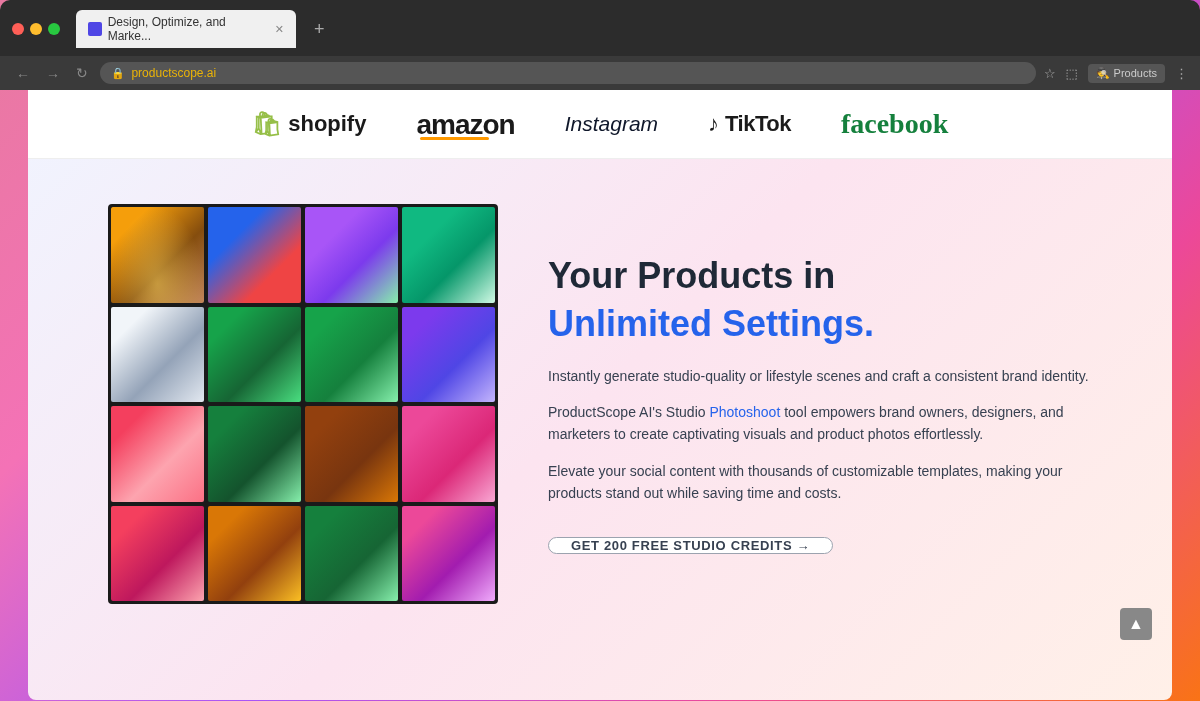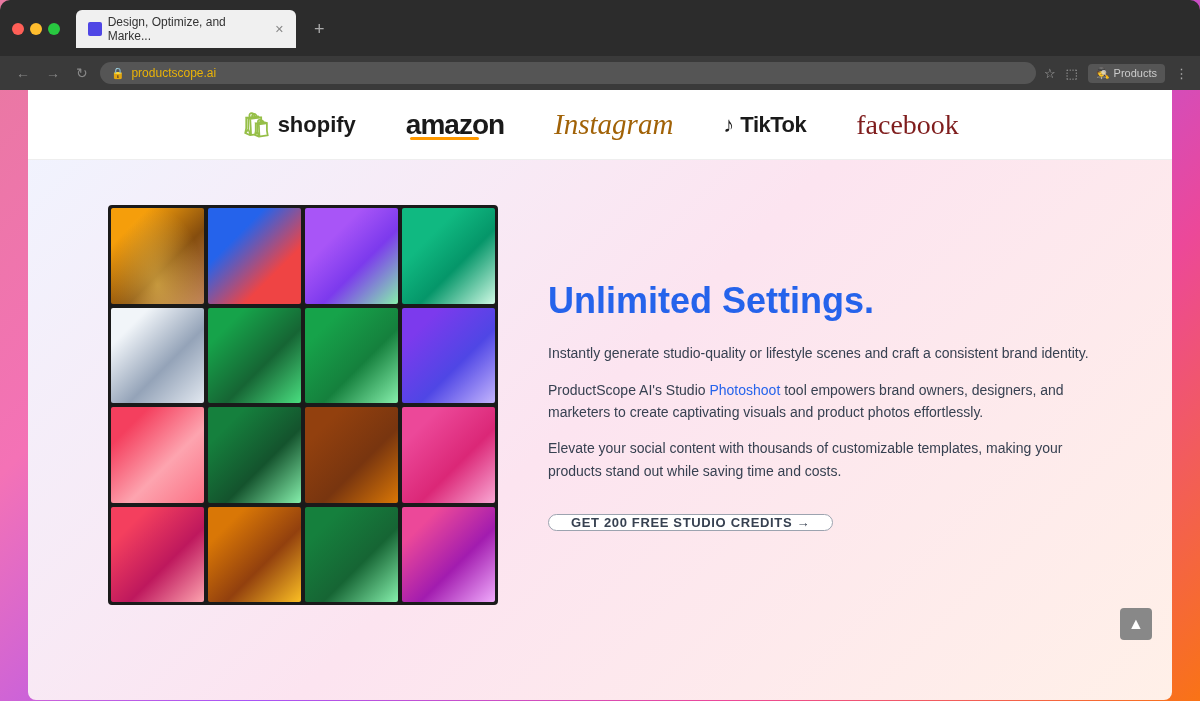--- a/index.html
+++ b/index.html
@@ -167,36 +167,36 @@
       content: '';
       display: block;
       height: 3px;
       background: #f90;
       border-radius: 3px;
       margin-top: -4px;
       margin-left: 4px;
       width: 70%;
     }
     .logo-instagram {
-      font-size: 29px;
+      font-size: 21px;
       font-style: italic;
-      font-family: Liberation Serif, serif;
-      color: #a16207;
+      font-family: Liberation Sans, sans-serif;
+      color: #0f172a;
       font-weight: 400;
     }
     .logo-tiktok {
       font-size: 22px;
       font-weight: 700;
       color: #1a1a1a;
       letter-spacing: -0.5px;
     }
     .logo-facebook {
       font-size: 28px;
-      font-weight: 400;
-      color: #7f1d1d;
+      font-weight: 700;
+      color: #15803d;
       font-family: Georgia, 'Times New Roman', serif;
     }
 
     
     .main-content {
       display: flex;
       align-items: center;
       padding: 30px 80px;
       gap: 50px;
       height: 490px;
@@ -393,20 +393,21 @@
       <div class="img-cell img-10"></div>
       <div class="img-cell img-11"></div>
       <div class="img-cell img-12"></div>
       <div class="img-cell img-13"></div>
       <div class="img-cell img-14"></div>
       <div class="img-cell img-15"></div>
       <div class="img-cell img-16"></div>
     </div>
 
     <div class="text-content">
+      <div class="headline-main">Your Products in</div>
       <div class="headline-sub">Unlimited Settings.</div>
 
       <p class="description">Instantly generate studio-quality or lifestyle scenes and craft a consistent brand identity.</p>
       <p class="description">
         <span>ProductScope AI's Studio </span><a class="highlight">Photoshoot</a><span> tool empowers brand owners, designers, and marketers to create captivating visuals and product photos effortlessly.</span>
       </p>
       <p class="description">Elevate your social content with thousands of customizable templates, making your products stand out while saving time and costs.</p>
 
       <button class="cta-button">GET 200 FREE STUDIO CREDITS →</button>
     </div>

